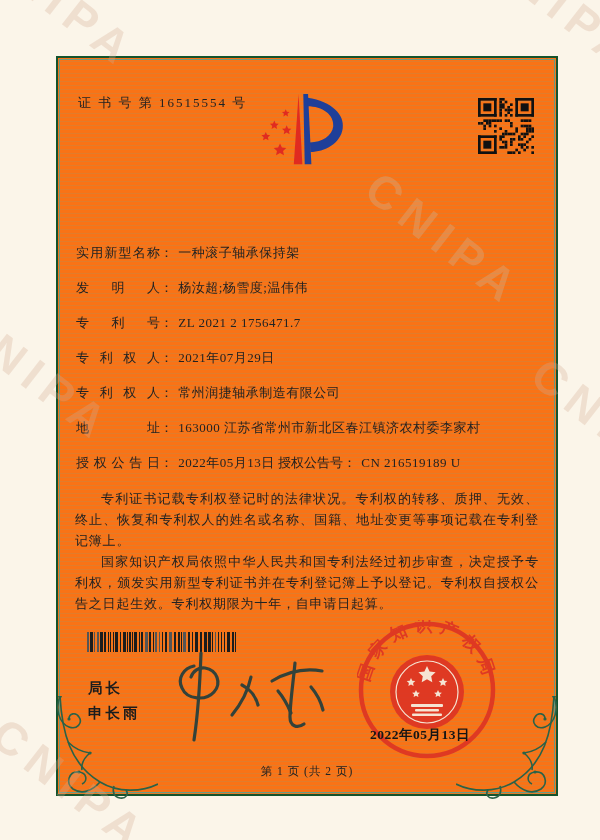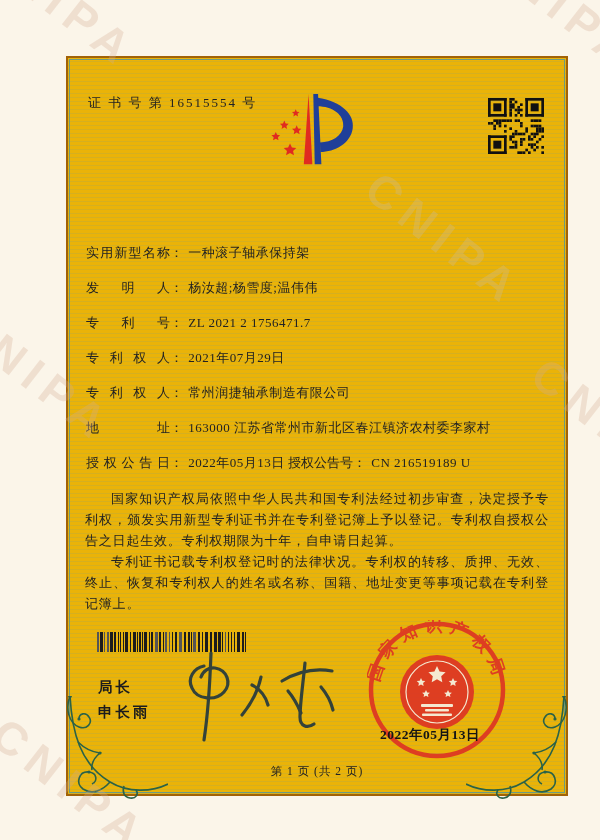--- a/index.html
+++ b/index.html
@@ -9,22 +9,22 @@
     font-family:"Liberation Serif", serif;
     color:#1e1e1e;
   }
   .watermark{
     position:absolute; font-family:"Liberation Sans", sans-serif;
     font-weight:bold; font-size:46px; letter-spacing:9px;
     color:rgba(213,173,150,0.30); transform:rotate(38deg);
     white-space:nowrap; pointer-events:none; z-index:5;
   }
   .frame{
-    position:absolute; left:66px; top:56px; width:498px; height:736px;
-    border:2px solid #a16207; z-index:1; background:#eab308;
+    position:absolute; left:56px; top:56px; width:498px; height:736px;
+    border:2px solid #14532d; z-index:1; background:#f97316;
   }
   .frame-inner{
     position:absolute; inset:1px; border:1px solid #6d9a80;
   }
   .texture{
     position:absolute; inset:0;
     background:repeating-linear-gradient(
       0deg,
       rgba(130,160,130,0.20) 0px, rgba(130,160,130,0.20) 1px,
       rgba(255,255,255,0) 1px, rgba(255,255,255,0) 4px);
@@ -51,21 +51,21 @@
   .paras{
     position:absolute; left:17px; top:430px; width:464px;
     font-size:13px; line-height:21px; text-align:justify; color:#222;
     letter-spacing:0.8px;
   }
   .paras p{ margin:0; text-indent:2em; }
   .barcode{ position:absolute; left:29px; top:574px; width:154px; height:20px; }
   .barcode span{ display:inline-block; height:20px; vertical-align:top; }
   .officer{
     position:absolute; left:30px; top:618px;
-    font-family:Liberation Mono, monospace; font-weight:bold;
+    font-family:Liberation Sans, sans-serif; font-weight:bold;
     font-size:14.5px; letter-spacing:3px; color:#1c1c1c; line-height:25px;
   }
   .signature{ position:absolute; left:96px; top:588px; width:196px; height:104px; }
   .seal{ position:absolute; left:299px; top:562px; width:140px; height:140px; opacity:0.92;}
   .seal-date{
     position:absolute; left:312px; top:668px; width:140px;
     font-size:13.5px; font-weight:bold; color:#151515; letter-spacing:0.5px;
     z-index:4;
   }
   .page-info{
@@ -259,22 +259,22 @@
         <span class="flabel">授权公告日</span><span class="fcolon">：</span>
         <span class="fvalue">2022年05月13日</span>
         <span class="fpair2">
           <span>授权公告号</span><span class="fcolon">：</span>
           <span class="fvalue">CN 216519189 U</span>
         </span>
       </div>
     </div>
 
     <div class="paras">
+      <p>专利证书记载专利权登记时的法律状况。专利权的转移、质押、无效、终止、恢复和专利权人的姓名或名称、国籍、地址变更等事项记载在专利登记簿上。</p>
       <p>国家知识产权局依照中华人民共和国专利法经过初步审查，决定授予专利权，颁发实用新型专利证书并在专利登记簿上予以登记。专利权自授权公告之日起生效。专利权期限为十年，自申请日起算。</p>
-      <p>专利证书记载专利权登记时的法律状况。专利权的转移、质押、无效、终止、恢复和专利权人的姓名或名称、国籍、地址变更等事项记载在专利登记簿上。</p>
     </div>
 
     <div class="barcode" id="barcode"><span style="width:2px;background:#555"></span><span style="width:1px"></span><span style="width:3px;background:#1c1c1c"></span><span style="width:1px"></span><span style="width:1px;background:#555"></span><span style="width:2px"></span><span style="width:2px;background:#555"></span><span style="width:1px"></span><span style="width:3px;background:#1c1c1c"></span><span style="width:1px"></span><span style="width:2px;background:#1c1c1c"></span><span style="width:2px"></span><span style="width:1px;background:#1c1c1c"></span><span style="width:1px"></span><span style="width:1px;background:#1c1c1c"></span><span style="width:2px"></span><span style="width:1px;background:#1c1c1c"></span><span style="width:1px"></span><span style="width:3px;background:#1c1c1c"></span><span style="width:2px"></span><span style="width:1px;background:#1c1c1c"></span><span style="width:2px"></span><span style="width:3px;background:#1c1c1c"></span><span style="width:1px"></span><span style="width:1px;background:#1c1c1c"></span><span style="width:1px"></span><span style="width:2px;background:#1c1c1c"></span><span style="width:1px"></span><span style="width:1px;background:#1c1c1c"></span><span style="width:1px"></span><span style="width:3px;background:#1c1c1c"></span><span style="width:2px"></span><span style="width:1px;background:#1c1c1c"></span><span style="width:1px"></span><span style="width:2px;background:#1c1c1c"></span><span style="width:2px"></span><span style="width:3px;background:#555"></span><span style="width:1px"></span><span style="width:2px;background:#1c1c1c"></span><span style="width:2px"></span><span style="width:1px;background:#1c1c1c"></span><span style="width:1px"></span><span style="width:2px;background:#555"></span><span style="width:2px"></span><span style="width:1px;background:#555"></span><span style="width:2px"></span><span style="width:1px;background:#1c1c1c"></span><span style="width:2px"></span><span style="width:2px;background:#1c1c1c"></span><span style="width:2px"></span><span style="width:3px;background:#555"></span><span style="width:2px"></span><span style="width:2px;background:#1c1c1c"></span><span style="width:2px"></span><span style="width:2px;background:#1c1c1c"></span><span style="width:1px"></span><span style="width:1px;background:#1c1c1c"></span><span style="width:1px"></span><span style="width:3px;background:#555"></span><span style="width:2px"></span><span style="width:2px;background:#1c1c1c"></span><span style="width:2px"></span><span style="width:1px;background:#1c1c1c"></span><span style="width:2px"></span><span style="width:3px;background:#1c1c1c"></span><span style="width:2px"></span><span style="width:2px;background:#1c1c1c"></span><span style="width:2px"></span><span style="width:3px;background:#1c1c1c"></span><span style="width:1px"></span><span style="width:3px;background:#1c1c1c"></span><span style="width:1px"></span><span style="width:1px;background:#1c1c1c"></span><span style="width:2px"></span><span style="width:1px;background:#555"></span><span style="width:2px"></span><span style="width:1px;background:#1c1c1c"></span><span style="width:2px"></span><span style="width:1px;background:#1c1c1c"></span><span style="width:2px"></span><span style="width:1px;background:#1c1c1c"></span><span style="width:2px"></span><span style="width:3px;background:#1c1c1c"></span><span style="width:2px"></span><span style="width:2px;background:#1c1c1c"></span><span style="width:1px"></span><span style="width:1px;background:#1c1c1c"></span><span style="width:2px"></span></div>
 
     <div class="officer">
       <div>局长</div>
       <div>申长雨</div>
     </div>
 
     <svg class="signature" viewBox="0 0 196 104">

